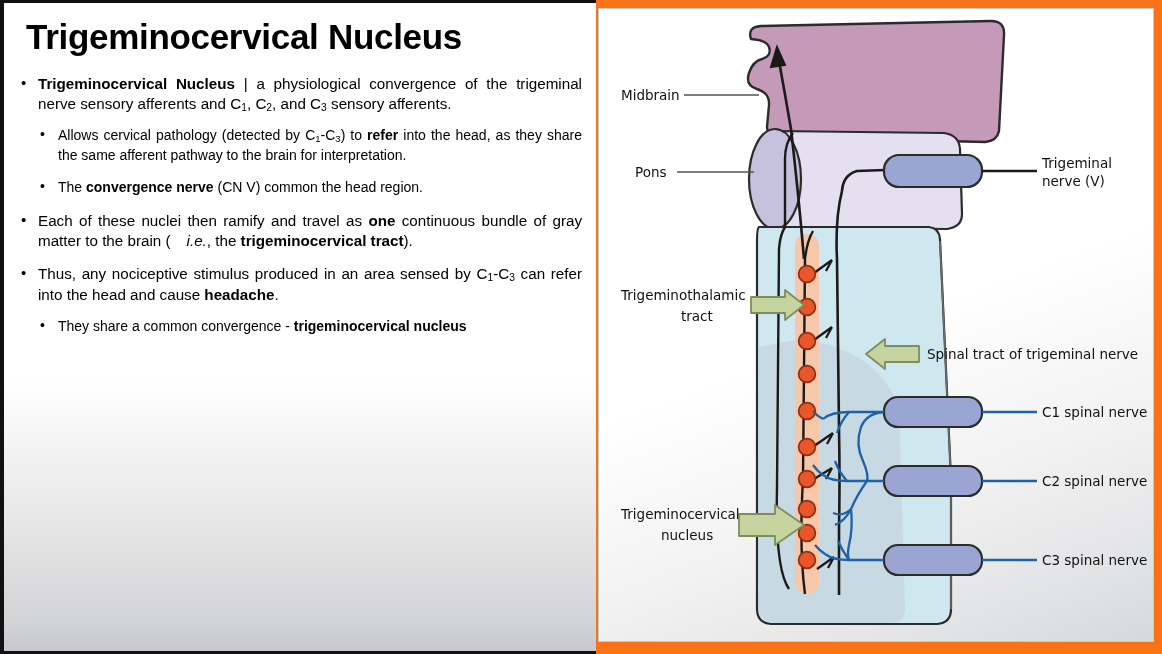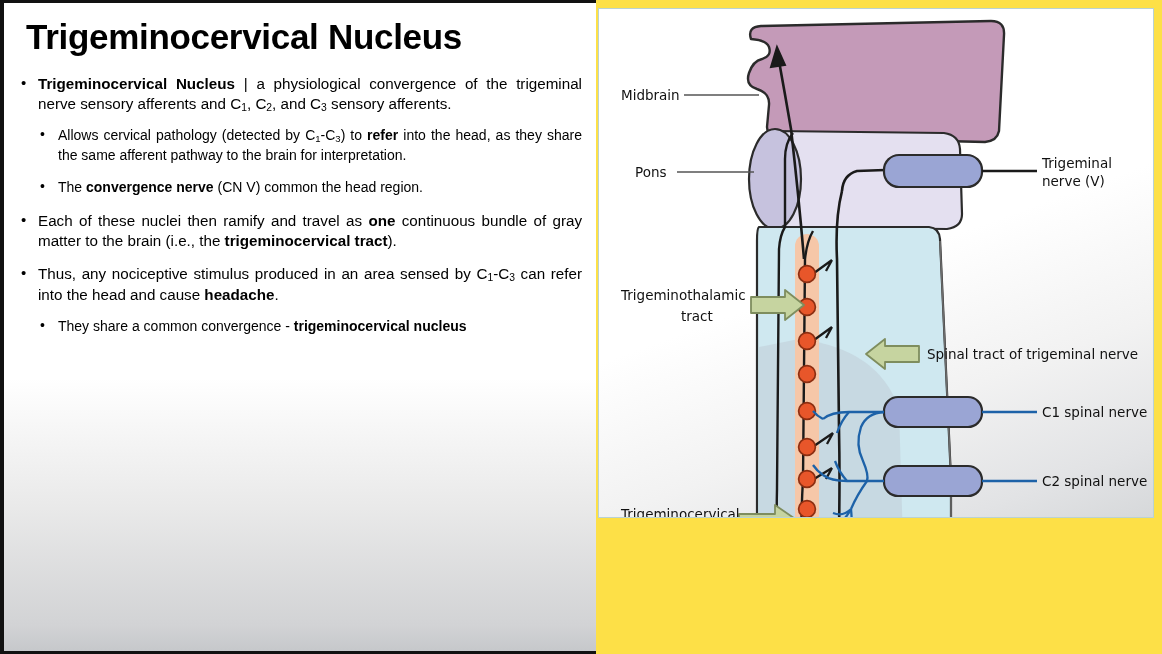--- a/index.html
+++ b/index.html
@@ -1,21 +1,21 @@
 <!DOCTYPE html>
 <html><head>
 <meta charset="utf-8">
 <style>
   html,body{margin:0;padding:0;background:#ffffff;}
   body{
     width:1162px;height:654px;overflow:hidden;
     font-family:"Liberation Sans","DejaVu Sans",sans-serif;
     color:#000;
   }
-  .slide{position:relative;width:1162px;height:654px;background:#fde047;}
+  .slide{position:relative;width:1162px;height:654px;background:#f97316;}
 
   
   .text-panel{
     position:absolute;left:0;top:0;width:596px;height:654px;
     box-sizing:border-box;
     border-left:4px solid #111;
     border-top:3px solid #111;
     border-bottom:3px solid #111;
     background:linear-gradient(to bottom,#ffffff 0%,#ffffff 58%,#e9e9e9 78%,#d2d3d5 96%,#c6c8cb 100%);
     padding:0 14px;
@@ -36,26 +36,26 @@
   ul.lvl2{list-style:none;margin:11px 0 2px 0;padding:0;}
   ul.lvl2>li{
     position:relative;padding-left:20px;margin-bottom:14px;
     font-size:14px;line-height:1.33;text-align:justify;
   }
   ul.lvl2>li::before{
     content:"\2022";position:absolute;left:2px;top:-1px;font-size:14px;
   }
   .indent-block{margin-left:30px;}
   .b{font-weight:bold;}
-  .it{}
+  .it{font-style:italic;margin-left:16px;}
   sub{font-size:0.68em;vertical-align:-0.22em;}
 
   
   .diagram-panel{
-    position:absolute;left:598px;top:8px;width:556px;height:510px;
+    position:absolute;left:598px;top:8px;width:556px;height:634px;
     box-sizing:border-box;
     border:1px solid #b9d2d2;
     background:linear-gradient(160deg,#ffffff 0%,#ffffff 50%,#f2f2f2 72%,#e2e3e5 90%,#d6d8da 100%);
     overflow:hidden;
   }
   .diagram-panel svg{display:block;width:556px;height:632px;}
   .dlabel{
     font-family:"DejaVu Sans","Liberation Sans",sans-serif;
     font-size:13.5px;fill:#111;
   }

